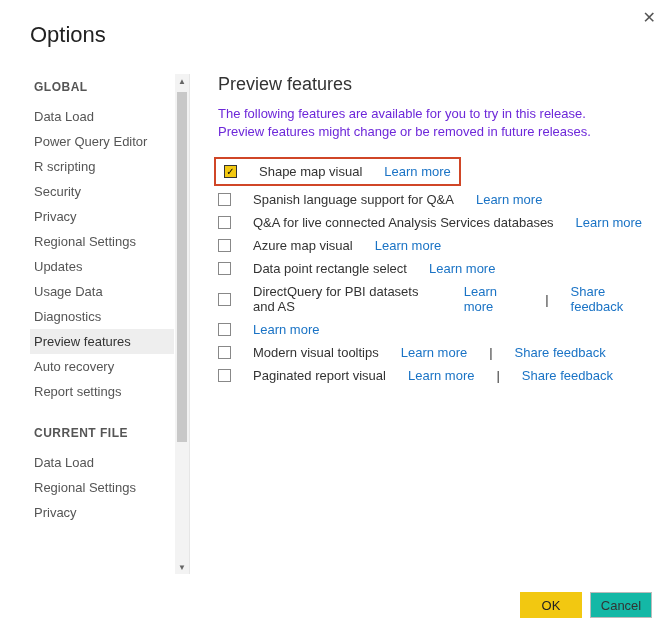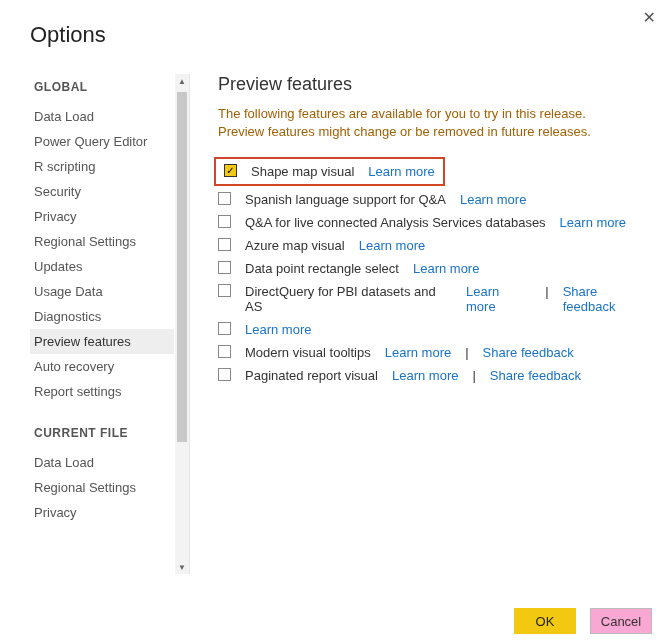--- a/index.html
+++ b/index.html
@@ -16,31 +16,31 @@
   .scroll-up { top: 0; }
   .scroll-down { bottom: 0; }
   .scroll-thumb { position: absolute; left: 2px; top: 18px; width: 10px; height: 350px; background: #c8c8c8; }
   .section-header { font-size: 12px; letter-spacing: 0.5px; color: #555; font-weight: 600; padding: 6px 4px 10px 4px; }
   .section-header.second { padding-top: 22px; }
   .nav-item { font-size: 13px; color: #555; padding: 5px 4px; cursor: pointer; white-space: nowrap; }
   .nav-item.selected { background: #eee; color: #333; }
   
   .main { flex: 1; padding: 0 20px 0 28px; }
   .main-title { font-size: 18px; font-weight: 400; color: #333; margin-bottom: 10px; }
-  .main-desc { font-size: 13px; color: #a16207; line-height: 1.4; margin-bottom: 16px; max-width: 400px; }
-  .feature-row { display: flex; gap: 14px; font-size: 13px; color: #333; padding: 4px 0; }
+  .main-desc { font-size: 13px; color: #6d28d9; line-height: 1.4; margin-bottom: 16px; max-width: 400px; }
+  .feature-row { display: flex; align-items: center; gap: 22px; font-size: 13px; color: #333; padding: 4px 0; }
   .feature-row.hl { border: 2px solid #d04627; padding: 5px 8px; margin: 0 0 2px -4px; display: inline-flex; }
   .cb { width: 13px; height: 13px; border: 1px solid #888; display: inline-flex; align-items: center; justify-content: center; flex-shrink: 0; position: relative; top: 0; }
   .cb.checked { background: #f2c811; border-color: #333; }
   .cb.checked::after { content: "✓"; font-size: 10px; color: #000; line-height: 1; }
   .link { color: #1a73c5; cursor: pointer; }
   .sep { color: #333; }
   
-  .footer { position: absolute; right: 20px; bottom: 10px; display: flex; gap: 14px; }
-  .btn { min-width: 62px; height: 26px; font-size: 13px; border: 1px solid #bbb; background: #f9a8d4; display: flex; align-items: center; justify-content: center; cursor: pointer; color: #333; }
+  .footer { position: absolute; right: 20px; bottom: 26px; display: flex; gap: 8px; }
+  .btn { min-width: 62px; height: 26px; font-size: 13px; border: 1px solid #bbb; background: #14b8a6; display: flex; align-items: center; justify-content: center; cursor: pointer; color: #333; }
   .btn.primary { background: #f2c811; border-color: #f2c811; color: #222; }
 </style>
 </head>
 <body>
 
 <div class="window">
   <div class="close-x">✕</div>
   <div class="title">Options</div>
 
   <div class="body">

